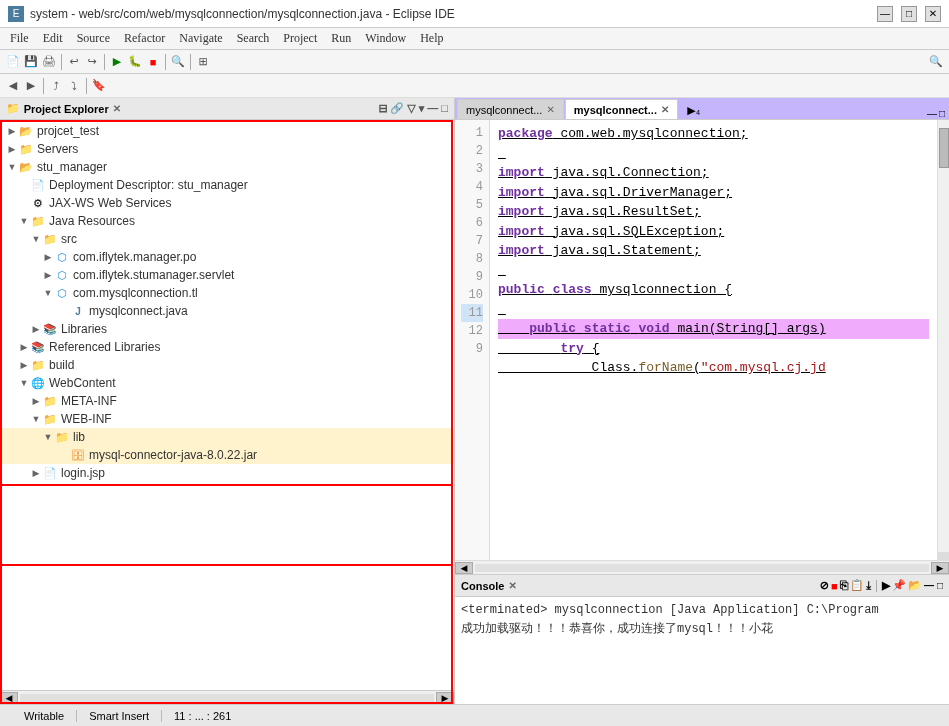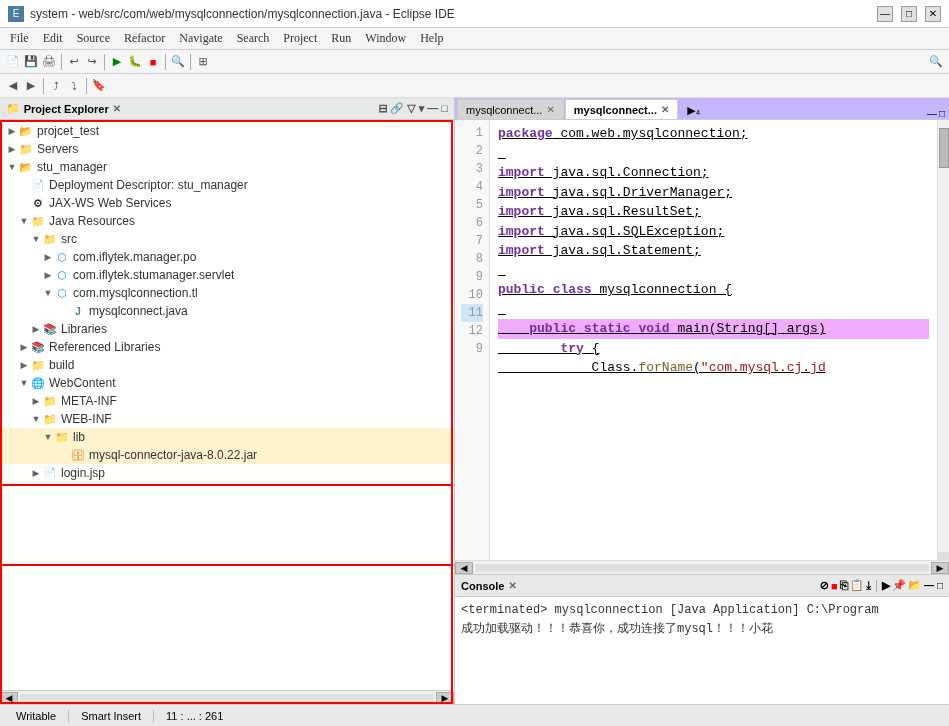--- a/index.html
+++ b/index.html
@@ -262,21 +262,21 @@
       color: #333;
     }
     .console-line { line-height: 1.6; }
 
     
     .status-bar {
       background: #e8e8e8;
       border-top: 1px solid #ccc;
       display: flex;
       align-items: center;
-      padding: 2px 4px;
+      padding: 2px 12px;
       height: 22px;
       font-size: 11px;
     }
     .status-section {
       padding: 0 12px;
       border-right: 1px solid #bbb;
     }
     .status-section:last-child { border-right: none; }
 
     

